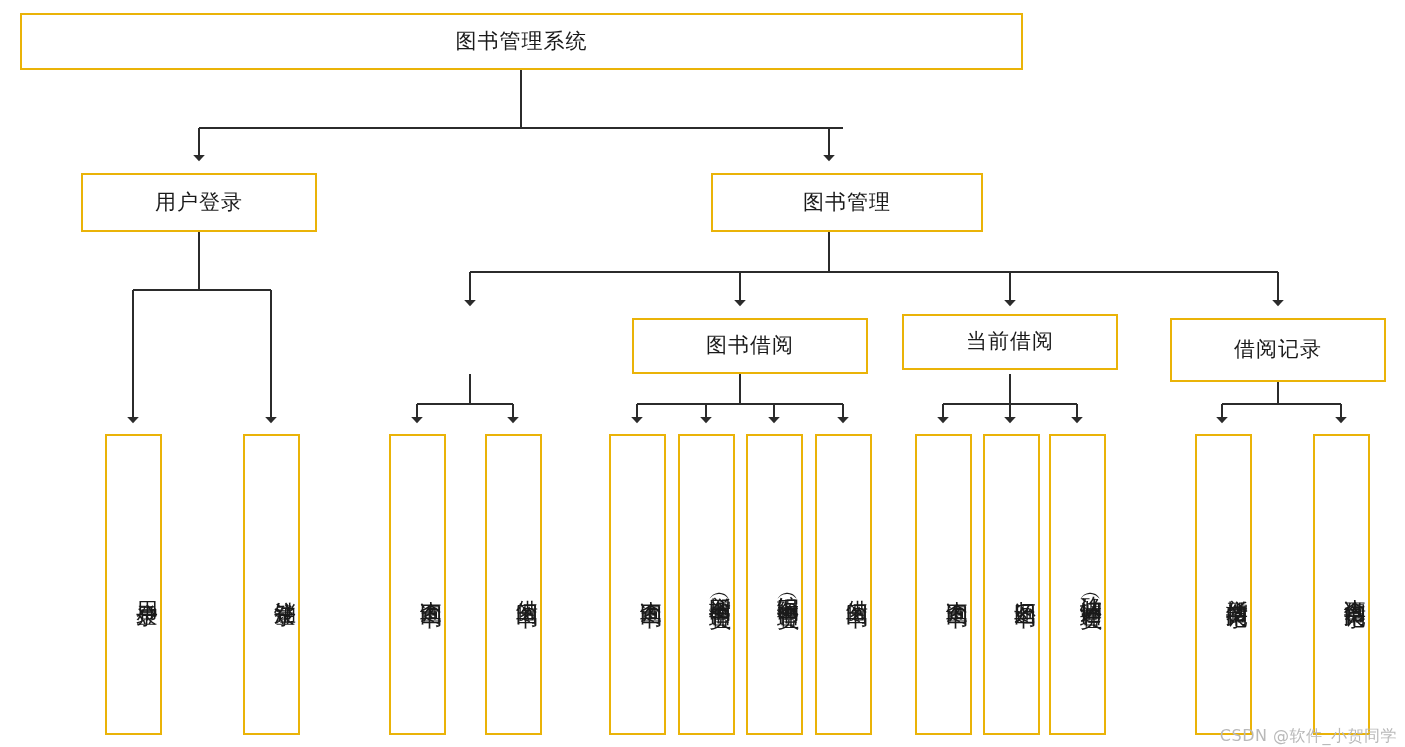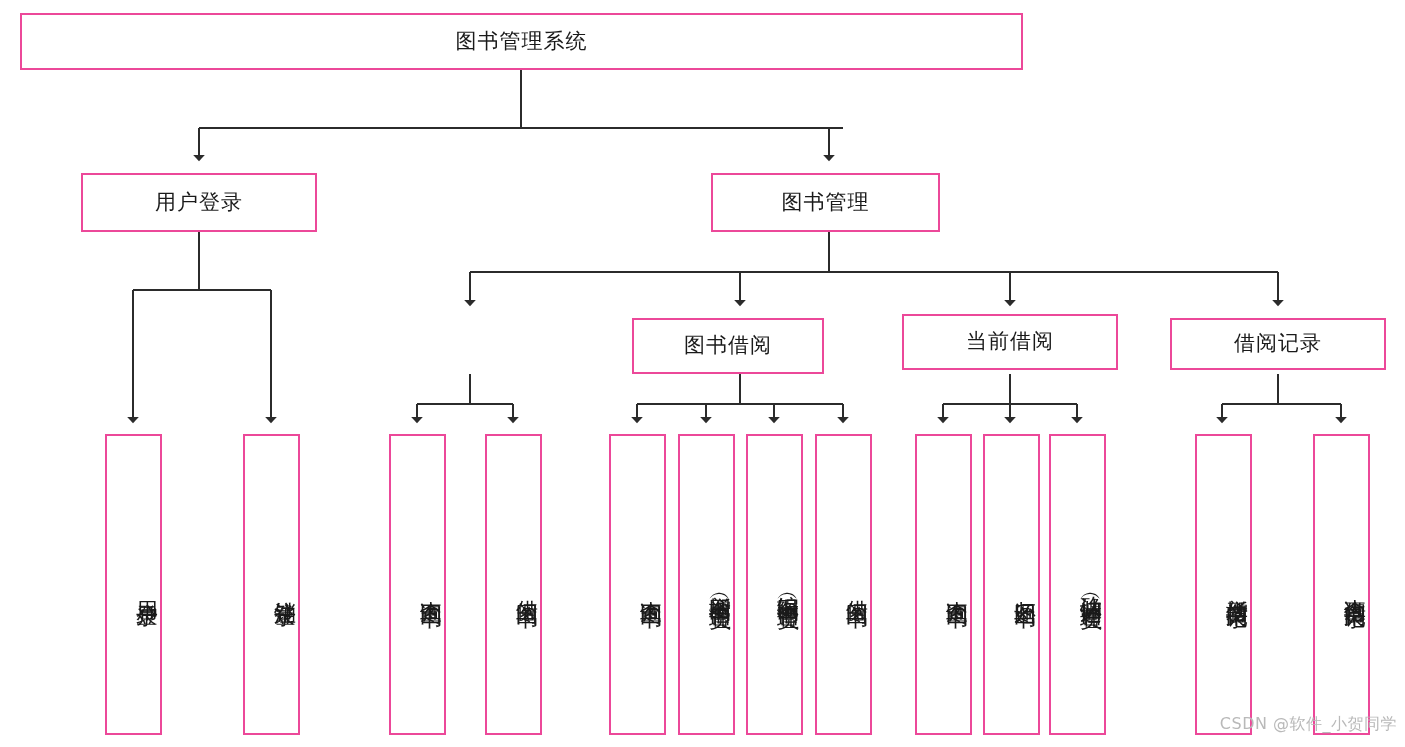--- a/index.html
+++ b/index.html
@@ -19,21 +19,21 @@
     position:absolute;
     left:0; top:0;
     width:1405px;
     height:747px;
     pointer-events:none;
   }
   .node{
     position:absolute;
     box-sizing:border-box;
     background:#ffffff;
-    border:2px solid #ec4899;
+    border:2px solid #eab308;
     display:flex;
     align-items:center;
     justify-content:center;
     text-align:center;
     color:#1a1a1a;
   }
   .node.horiz{
     font-size:21px;
     letter-spacing:1px;
     line-height:1.2;
@@ -49,21 +49,21 @@
     justify-content:center;
   }
   .node.vert .vtext{
     writing-mode:vertical-rl;
     text-orientation:upright;
     display:block;
   }
   #watermark{
     position:absolute;
     right:8px;
-    bottom:12px;
+    bottom:0;
     font-size:16px;
     color:#b9b9b9;
     letter-spacing:0.5px;
     white-space:nowrap;
     font-family:"DejaVu Sans","Liberation Sans",sans-serif;
   }
 </style>
 </head>
 <body>
 
@@ -120,31 +120,31 @@
     </g>
   </svg>
 
   <div class="node horiz" style="left:20px; top:13px; width:1003px; height:57px;">
     <span>图书管理系统</span>
   </div>
 
   <div class="node horiz" style="left:81px; top:173px; width:236px; height:59px;">
     <span>用户登录</span>
   </div>
-  <div class="node horiz" style="left:711px; top:173px; width:229px; height:59px;">
+  <div class="node horiz" style="left:711px; top:173px; width:272px; height:59px;">
     <span>图书管理</span>
   </div>
 
-  <div class="node horiz" style="left:632px; top:318px; width:192px; height:56px;">
+  <div class="node horiz" style="left:632px; top:318px; width:236px; height:56px;">
     <span>图书借阅</span>
   </div>
   <div class="node horiz" style="left:902px; top:314px; width:216px; height:56px;">
     <span>当前借阅</span>
   </div>
-  <div class="node horiz" style="left:1170px; top:318px; width:216px; height:52px;">
+  <div class="node horiz" style="left:1170px; top:318px; width:216px; height:64px;">
     <span>借阅记录</span>
   </div>
 
   <div class="node vert" style="left:105px; top:434px; width:57px; height:301px;">
     <span class="vtext">用户登录</span>
   </div>
   <div class="node vert" style="left:243px; top:434px; width:57px; height:301px;">
     <span class="vtext">注销登录</span>
   </div>
 

